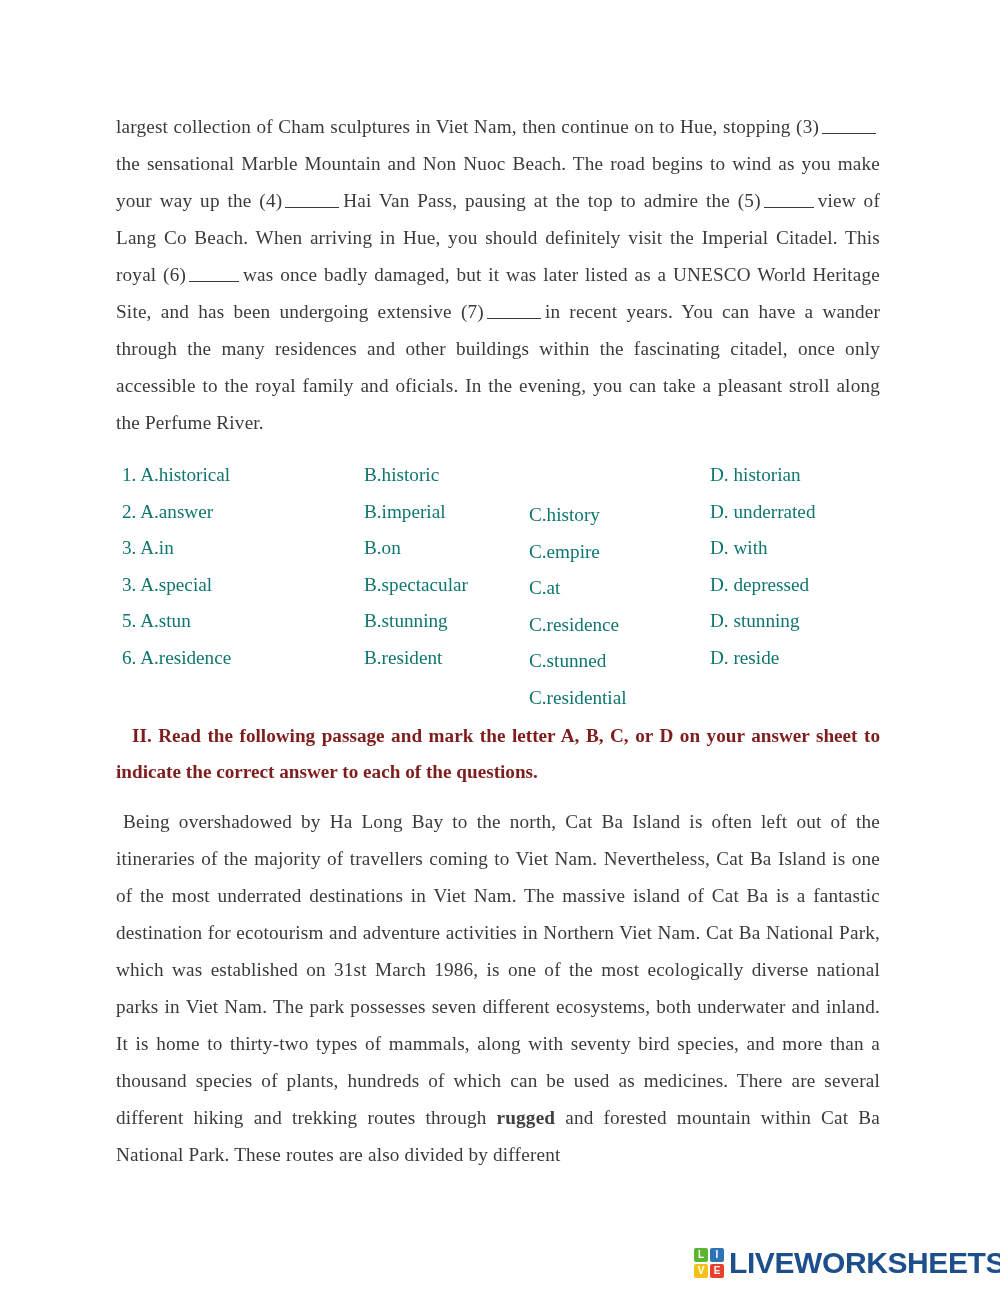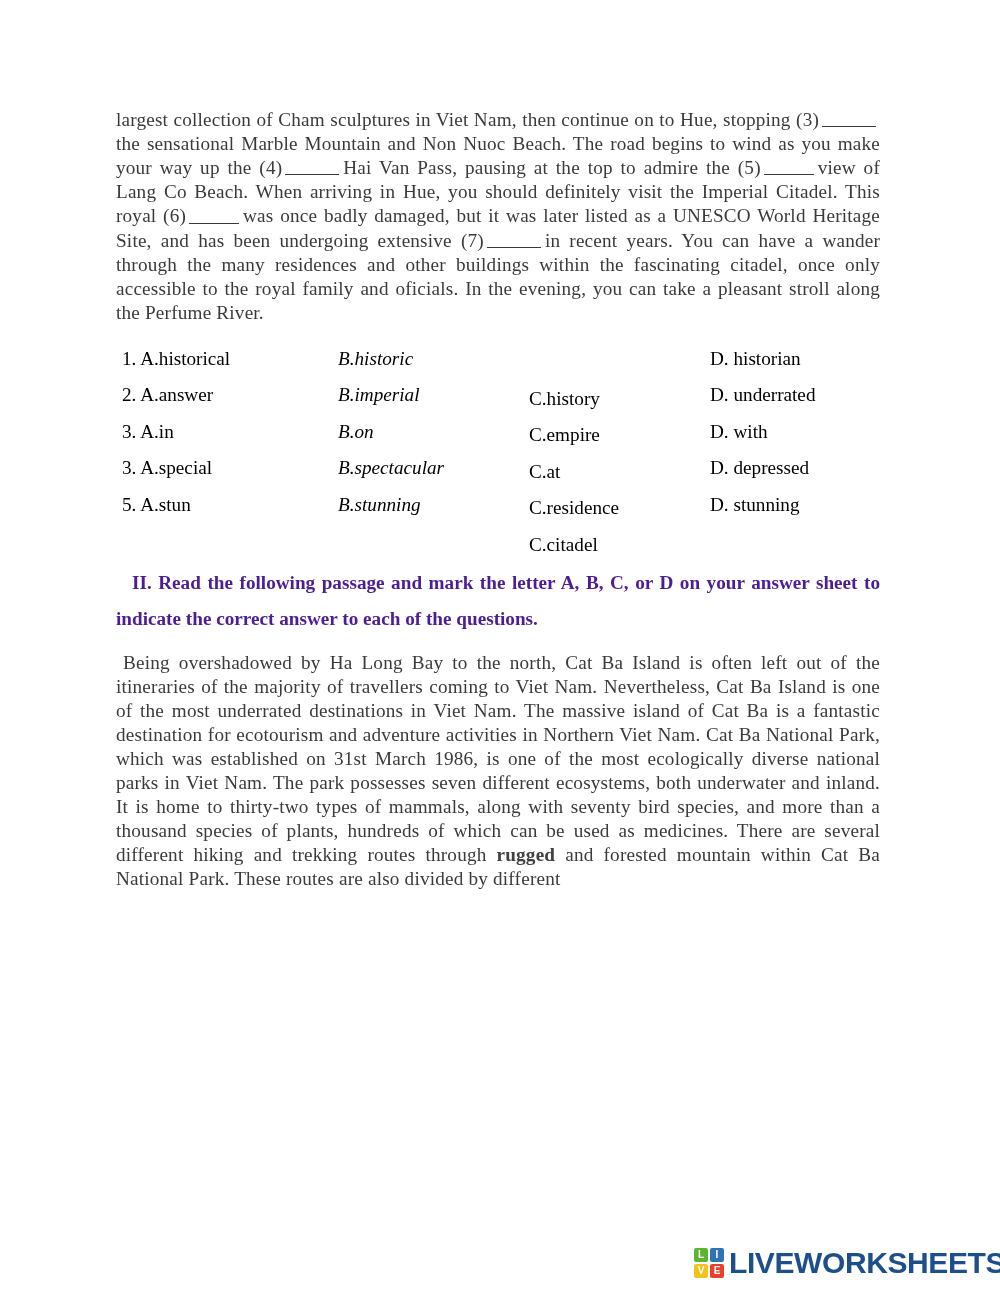--- a/index.html
+++ b/index.html
@@ -22,21 +22,21 @@
   .content {
     position: absolute;
     left: 116px;
     top: 108px;
     width: 764px;
   }
 
   
   .para {
     font-size: 19.2px;
-    line-height: 24px;
+    line-height: 37px;
     text-align: justify;
     text-justify: inter-word;
     color: #3a3a3a;
     margin: 0;
     letter-spacing: 0.01em;
   }
   .para.indent-sm {
     text-indent: 7px;
   }
   .blank {
@@ -57,39 +57,39 @@
     margin-bottom: 0;
     padding: 0;
     list-style: none;
   }
   .opt-row {
     display: block;
     position: relative;
     height: 36.5px;
     line-height: 36.5px;
     font-size: 19.2px;
-    color: #000000;
+    color: #0f766e;
     white-space: nowrap;
   }
   .opt-cell {
     position: absolute;
     top: 0;
     white-space: nowrap;
   }
   .col-a { left: 6px; }
-  .col-b { left: 222px; font-style: italic; }
+  .col-b { left: 248px; }
   .col-c { left: 413px; margin-top: 40px; }
   .col-d { left: 594px; }
 
   
   .section-heading {
     font-size: 19.2px;
     line-height: 35.6px;
     font-weight: bold;
-    color: #4c1d95;
+    color: #7f1d1d;
     margin: 0;
     text-align: justify;
     text-justify: inter-word;
     text-indent: 16px;
   }
   .spacer-lg { height: 42px; }
   .spacer-md { height: 14px; }
 
   .bold-word { font-weight: bold; color: #404040; }
 
@@ -167,24 +167,30 @@
       <div class="opt-row">
         <span class="opt-cell col-a"><span>3.</span> <span>A.special</span></span>
         <span class="opt-cell col-b">B.spectacular</span>
         <span class="opt-cell col-c">C.residence</span>
         <span class="opt-cell col-d">D. depressed</span>
       </div>
 
       <div class="opt-row">
         <span class="opt-cell col-a"><span>5.</span> <span>A.stun</span></span>
         <span class="opt-cell col-b">B.stunning</span>
-        <span class="opt-cell col-c">C.citadel</span>
+        <span class="opt-cell col-c">C.stunned</span>
         <span class="opt-cell col-d">D. stunning</span>
       </div>
 
+      <div class="opt-row">
+        <span class="opt-cell col-a"><span>6.</span> <span>A.residence</span></span>
+        <span class="opt-cell col-b">B.resident</span>
+        <span class="opt-cell col-c">C.residential</span>
+        <span class="opt-cell col-d">D. reside</span>
+      </div>
 
 
     </div>
 
     <div class="spacer-lg"></div>
 
     <p class="section-heading">II. Read the following passage and mark the letter A, B, C, or D on your answer sheet to indicate the correct answer to each of the questions.</p>
 
     <div class="spacer-md"></div>
 

